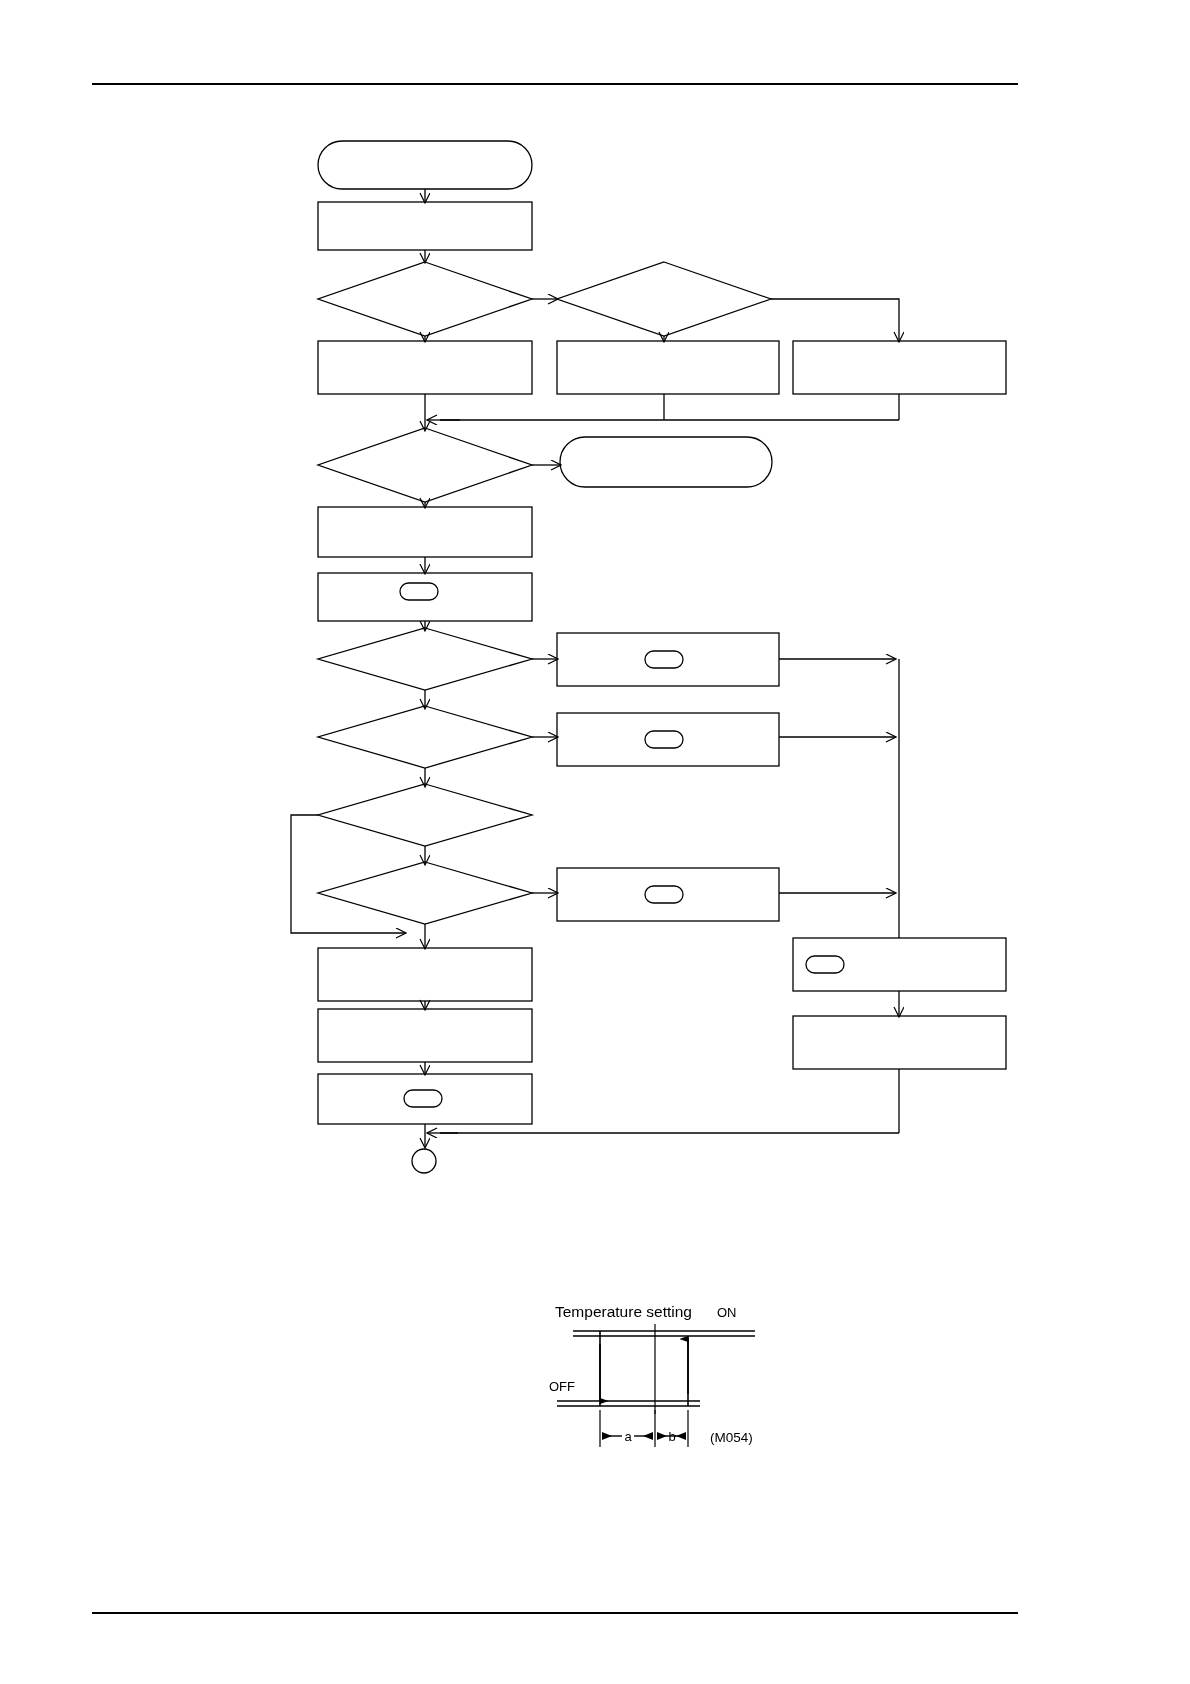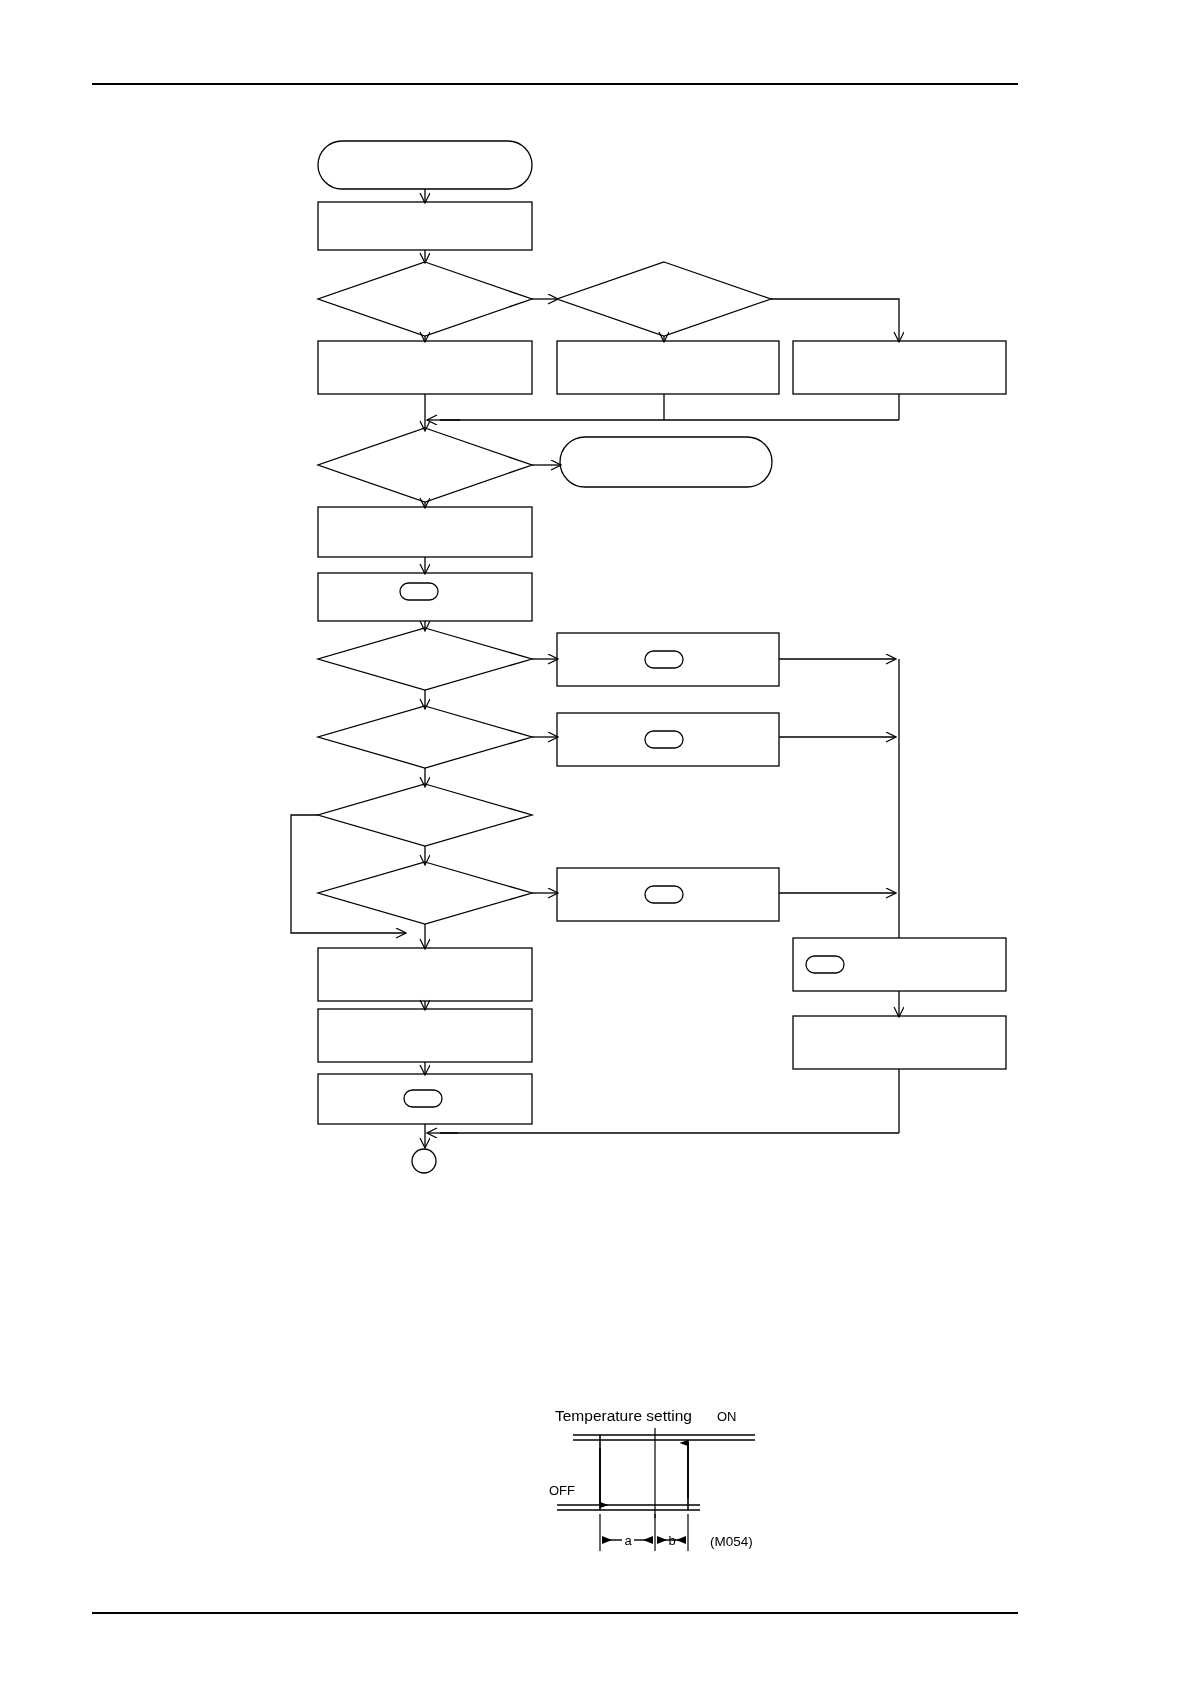--- a/index.html
+++ b/index.html
@@ -135,21 +135,21 @@
 
         <line x1="899" y1="1069" x2="899" y2="1133"></line>
         <line x1="899" y1="1133" x2="440" y2="1133"></line>
         <line x1="458" y1="1133" x2="428" y2="1133" marker-end="url(#ar)"></line>
         <line x1="425" y1="1124" x2="425" y2="1147" marker-end="url(#ar)"></line>
         <circle cx="424" cy="1161" r="12"></circle>
       </g>
     </svg>
   </div>
 
-  <div class="flow-wrap" style="left:0; top:1348px;">
+  <div class="flow-wrap" style="left:0; top:1244px;">
     <svg width="1190" height="260" viewBox="0 0 1190 260">
       <defs>
         <marker id="solidUp" markerWidth="10" markerHeight="10" refX="3.2" refY="8.5" orient="auto" markerUnits="userSpaceOnUse">
           <path d="M3.2,0 L6.4,9 L0,9 Z" fill="#000"></path>
         </marker>
         <marker id="solidDown" markerWidth="10" markerHeight="10" refX="3.2" refY="8.5" orient="auto" markerUnits="userSpaceOnUse">
           <path d="M3.2,0 L6.4,9 L0,9 Z" fill="#000"></path>
         </marker>
         <marker id="dimL" markerWidth="12" markerHeight="10" refX="10" refY="5" orient="auto" markerUnits="userSpaceOnUse">
           <path d="M10,1 L10,9 L0,5 Z" fill="#000"></path>

